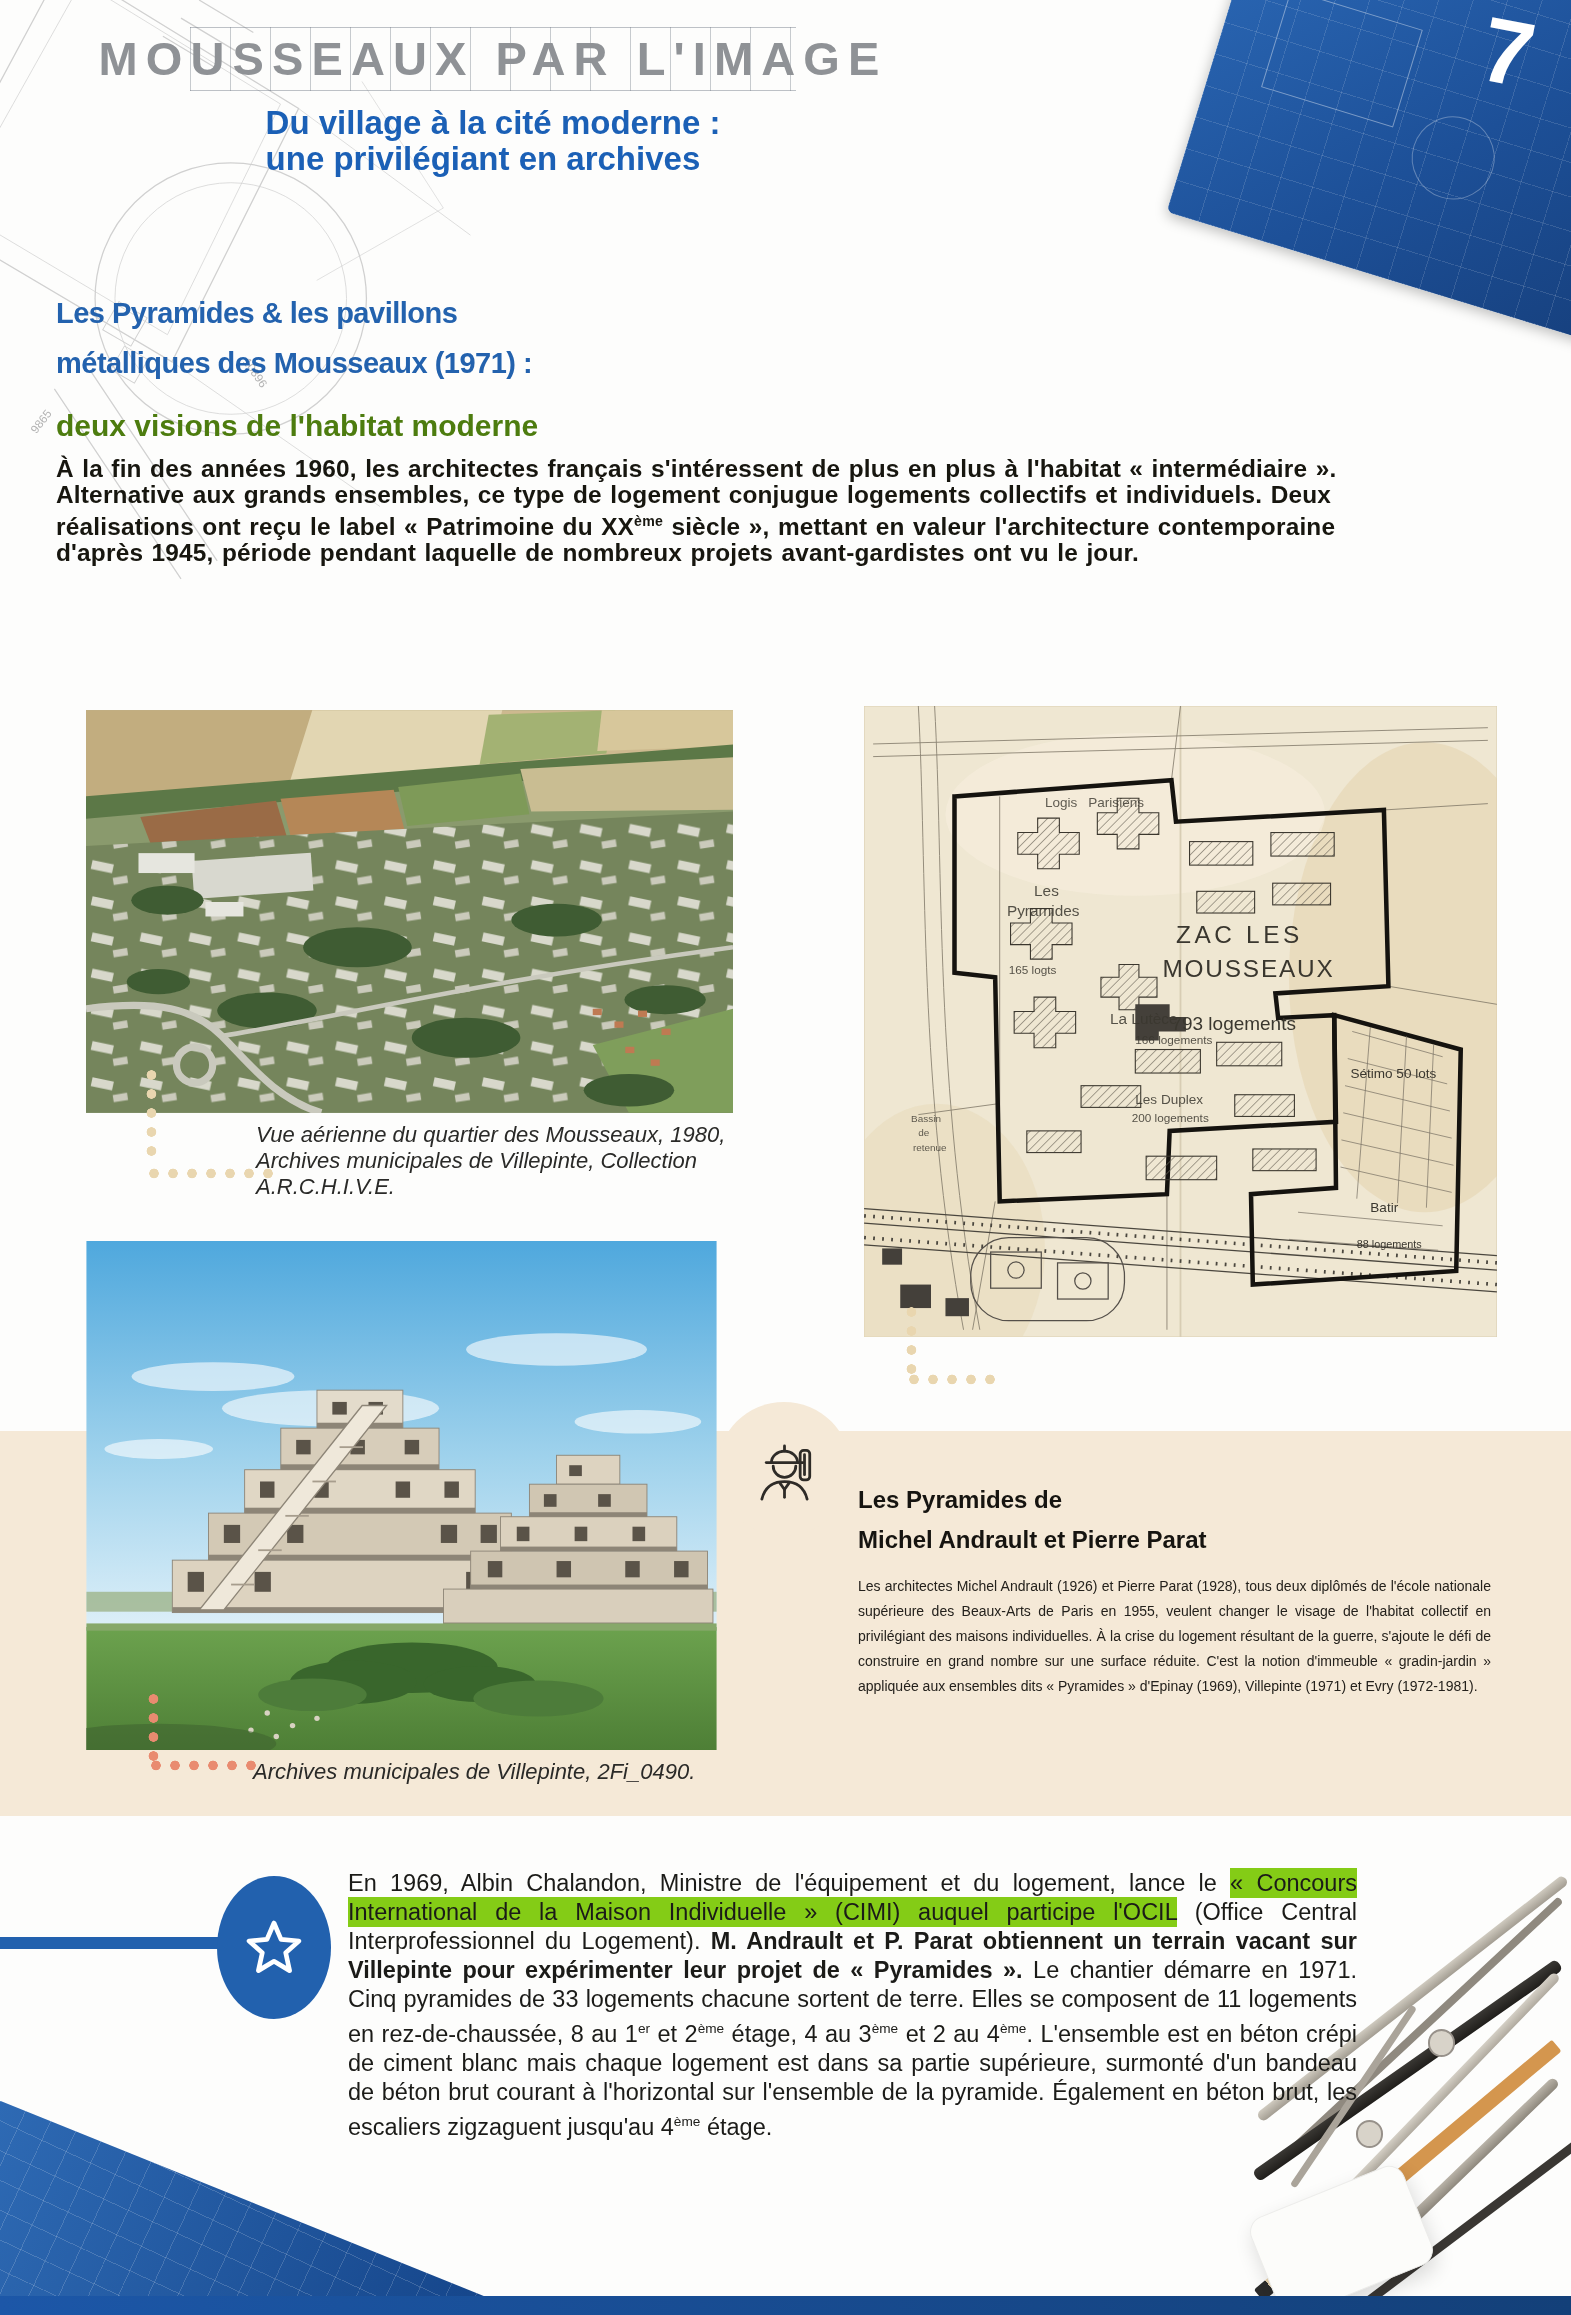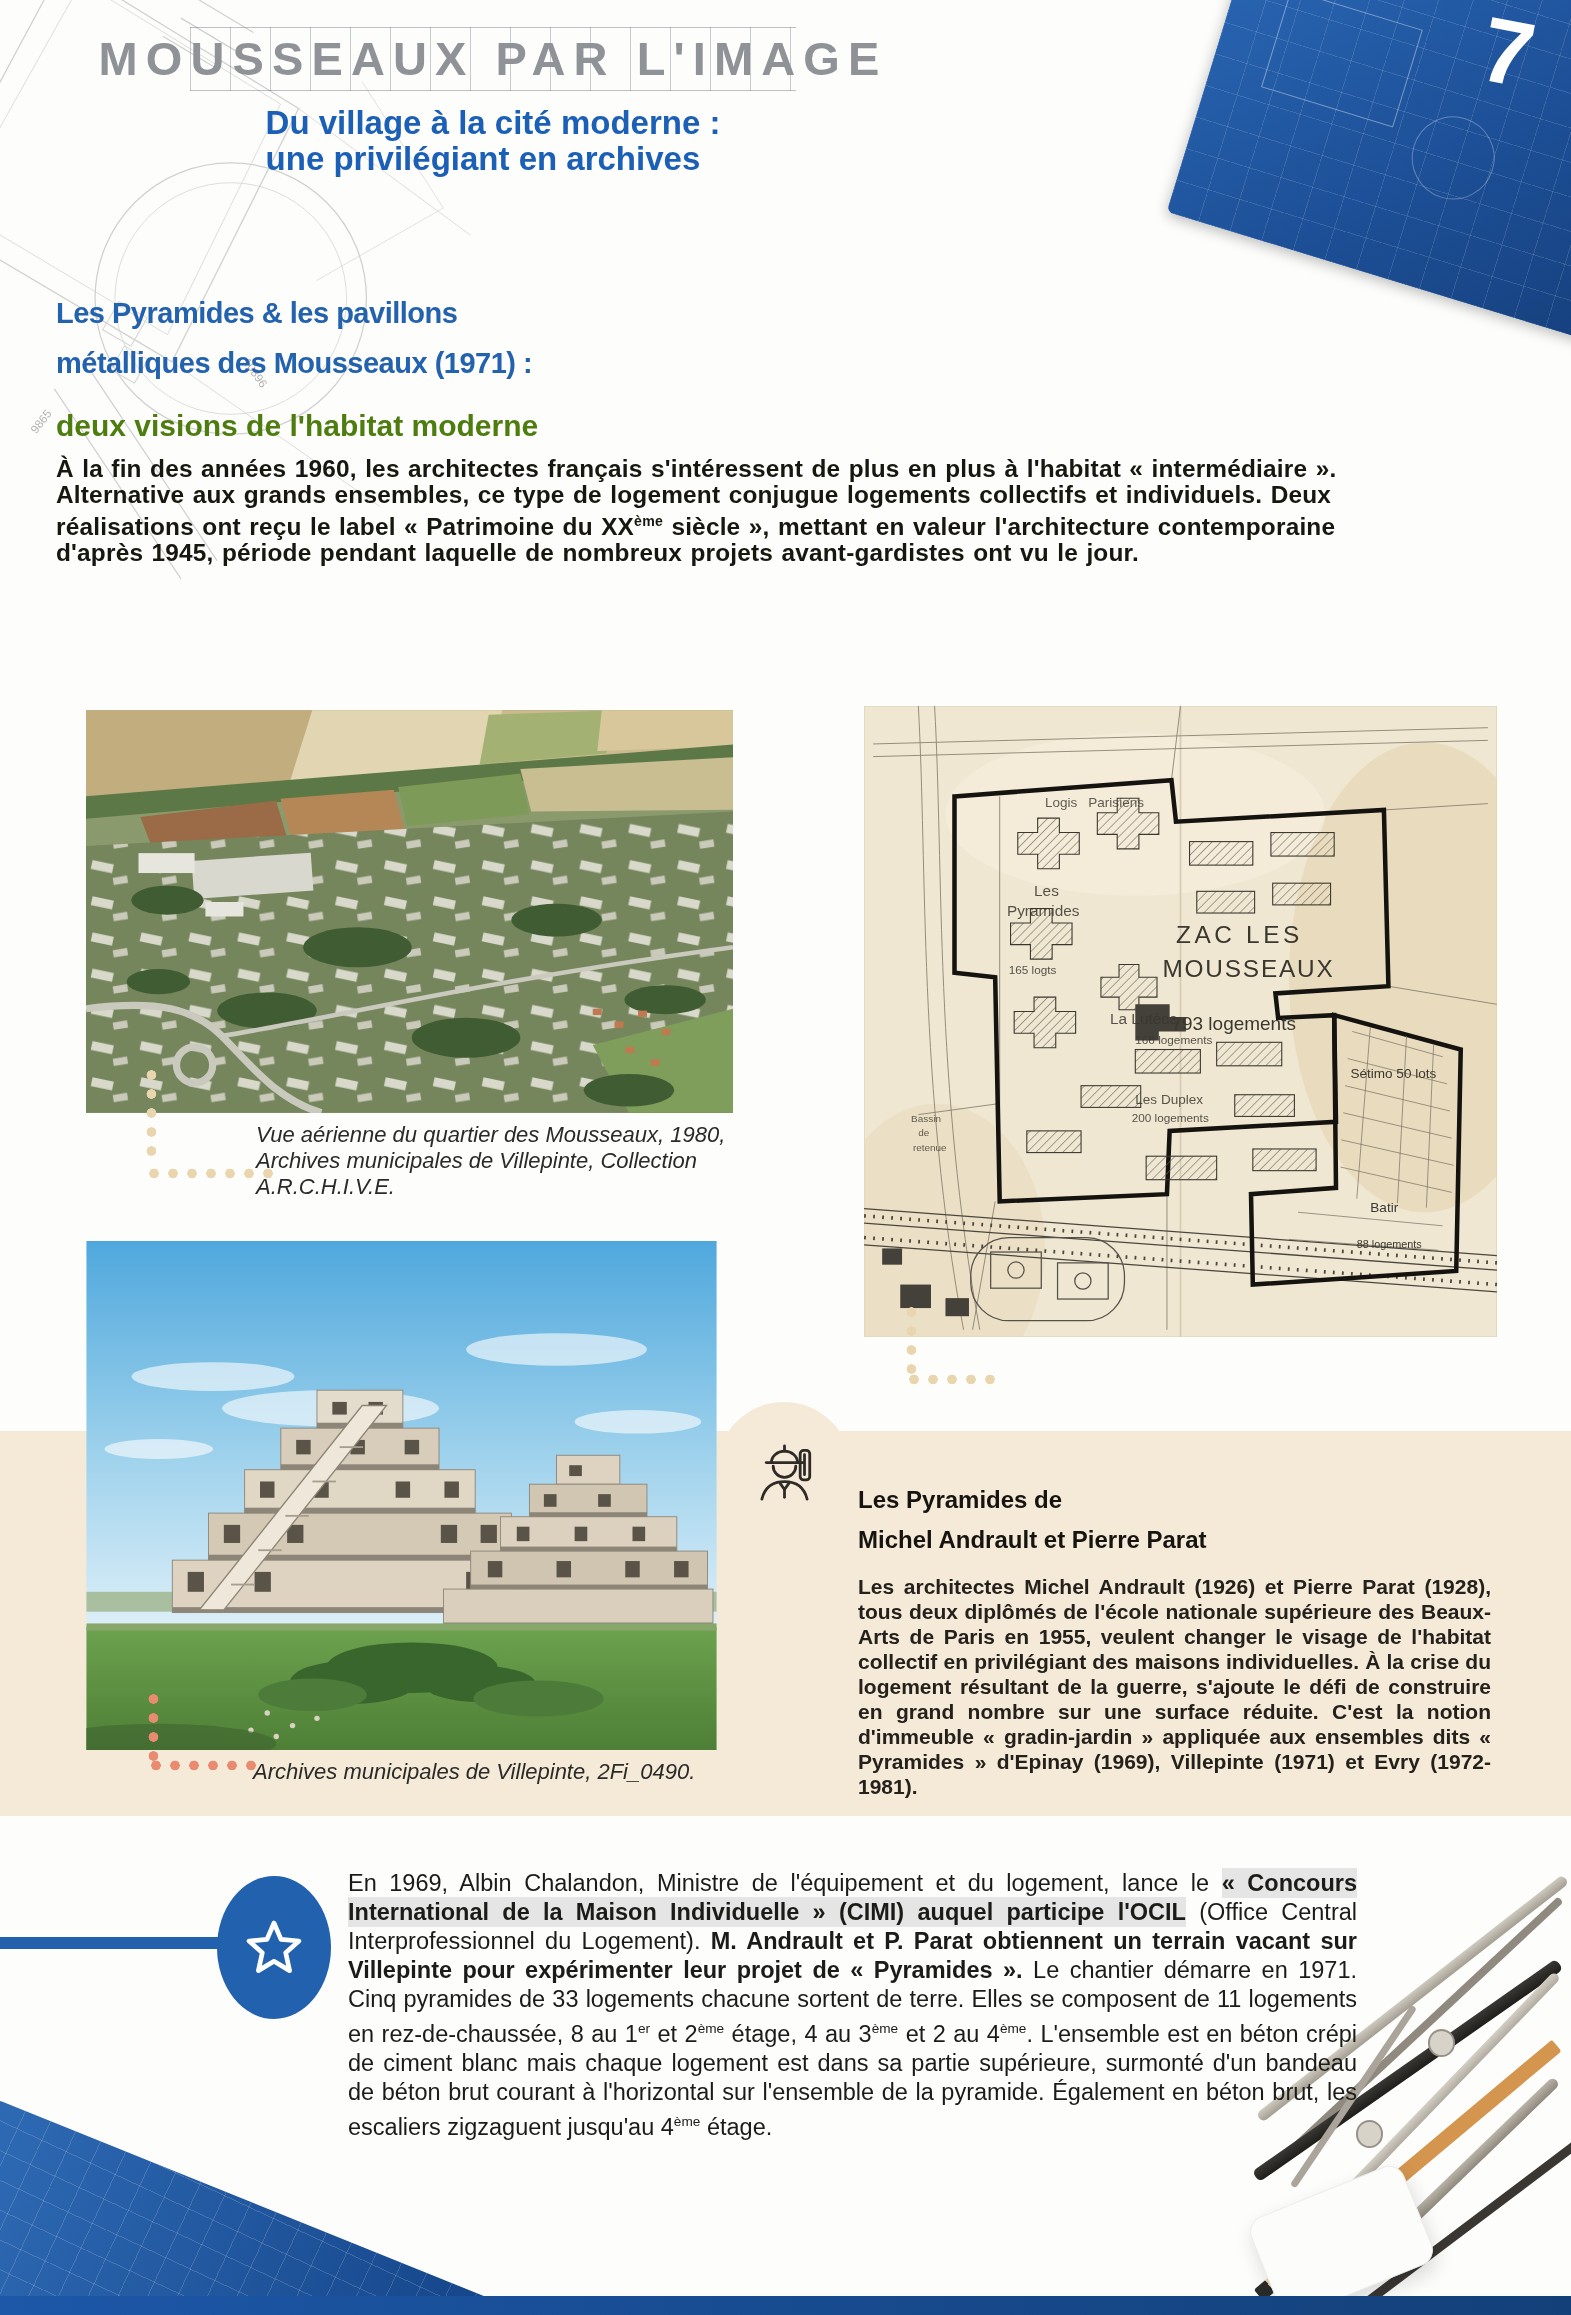--- a/index.html
+++ b/index.html
@@ -45,31 +45,31 @@
   .caption{font-style:italic;font-size:22px;line-height:26px;color:#2a2a28;z-index:4;}
   .cap-aerial{left:256px;top:1122px;width:488px;}
   .cap-plan{left:989px;top:1345px;width:543px;}
   .cap-pyr{left:253px;top:1759px;width:507px;}
 
   
   .band{left:0;top:1431px;width:1571px;height:385px;background:#f5e9d7;z-index:1;}
   .eng-circle{left:717px;top:1402px;width:134px;height:134px;border-radius:50%;background:#f5e9d7;z-index:3;
     display:flex;align-items:center;justify-content:center;}
   .sb-head{left:858px;top:1480px;font-size:24px;line-height:40px;font-weight:800;color:#161410;z-index:3;}
-  .sb-body{left:858px;top:1574px;width:633px;font-size:21px;line-height:25px;font-weight:700;color:#24211c;
+  .sb-body{left:858px;top:1574px;width:633px;font-size:14px;line-height:25px;font-weight:400;color:#24211c;
     text-align:justify;z-index:3;}
 
   
   .tl-line{left:0;top:1937px;width:226px;height:11.8px;background:#2261ae;z-index:2;}
   .tl-circle{left:217px;top:1876px;width:114px;height:143px;border-radius:50%;background:#2261ae;z-index:3;
     display:flex;align-items:center;justify-content:center;}
   .tl-text{left:348px;top:1869px;width:1009px;font-size:23.5px;line-height:29px;color:#1b1b18;text-align:justify;z-index:3;}
   .seg-n{font-weight:400;}
   .seg-b{font-weight:700;}
-  .seg-hl{font-weight:700;background:#e5e5e5;padding:1.8px 0;box-decoration-break:clone;-webkit-box-decoration-break:clone;}
+  .seg-hl{font-weight:400;background:#84cc16;padding:1.8px 0;box-decoration-break:clone;-webkit-box-decoration-break:clone;}
   .seg-sup{vertical-align:super;font-size:58%;}
 
   
   .tri{left:0;bottom:16.3px;width:493px;height:199px;z-index:2;
     clip-path:polygon(0 0,100% 100%,0 100%);
     background:repeating-linear-gradient(25deg,rgba(255,255,255,.16) 0 0.9px,transparent 0.9px 27px),
                repeating-linear-gradient(115deg,rgba(255,255,255,.16) 0 0.9px,transparent 0.9px 27px),
                linear-gradient(115deg,#2e6ab4,#15458a);}
   .strip{left:0;bottom:0;width:1571px;height:20px;z-index:6;background:linear-gradient(90deg,#1c57a8,#134079);}
   .tools{right:0;top:1977px;width:317px;height:321px;z-index:1;}

